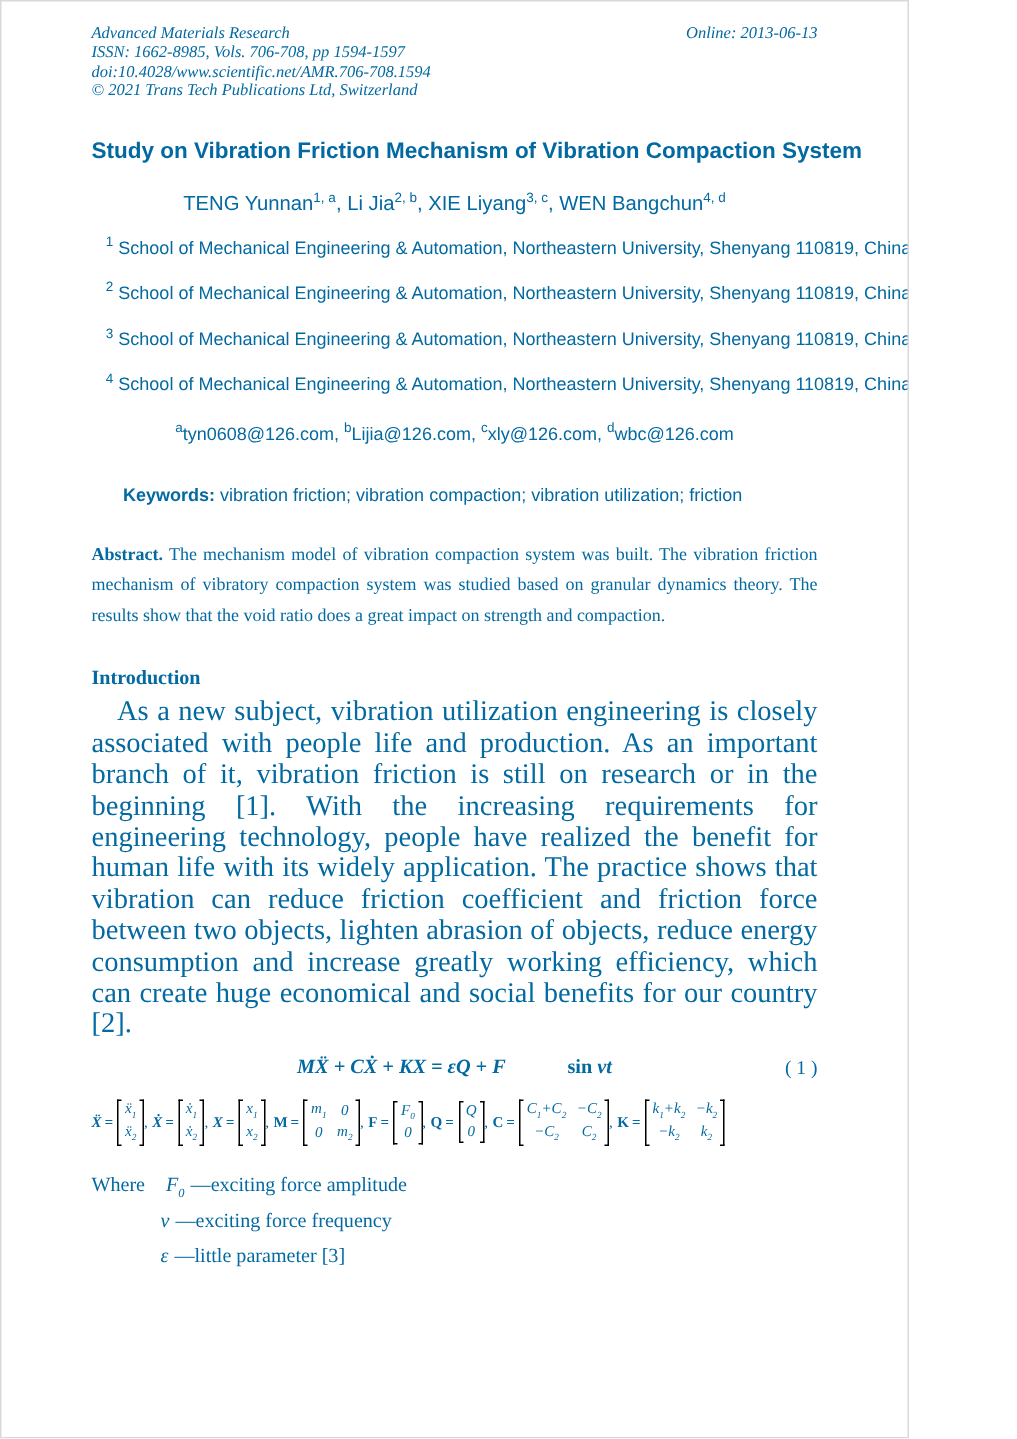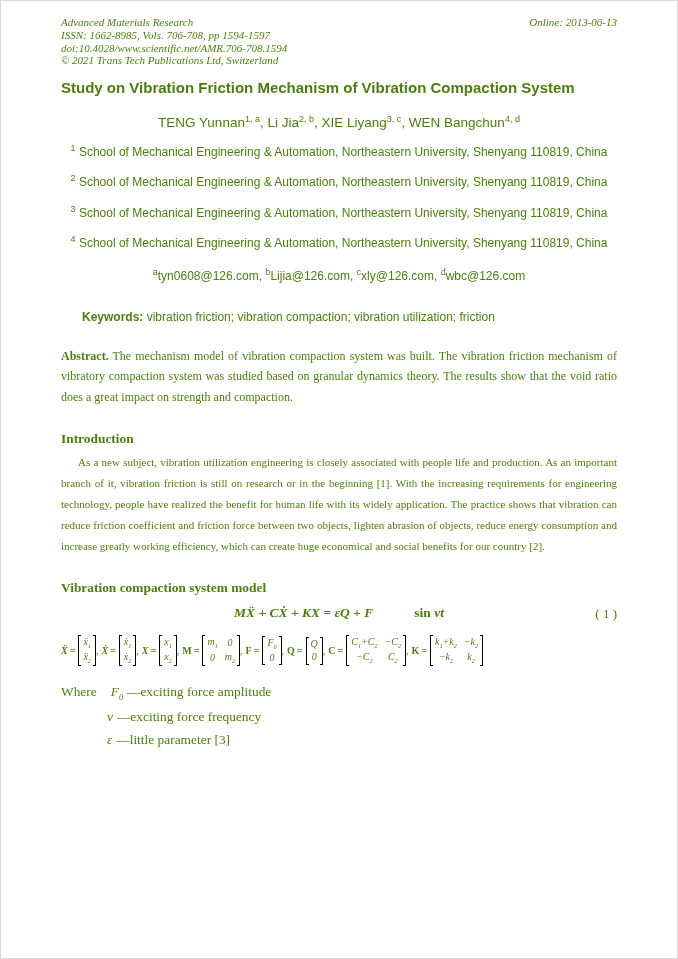--- a/index.html
+++ b/index.html
@@ -1,45 +1,45 @@
 <!DOCTYPE html>
 <html><head>
 <meta charset="utf-8">
 <style>
   * { margin: 0; padding: 0; box-sizing: border-box; }
   html, body { background: #ffffff; }
   .page {
-    width: 678px; height: 959px; background: #ffffff; color: #4d7c0f;
+    width: 606px; height: 959px; background: #ffffff; color: #0369a1;
     border: 1px solid #d9d9d9;
     padding: 15px 60px 0 60px;
     font-family: "Liberation Serif", serif;
     overflow: hidden; position: relative;
   }
   
   .hdr { display: flex; justify-content: space-between; align-items: flex-start;
          font-style: italic; font-size: 11px; line-height: 12.8px; }
   .hdr-right { white-space: nowrap; }
   
   .title { font-family: "Liberation Sans", sans-serif; font-size: 15px; font-weight: 700;
-           text-align: left; margin-top: 12px; white-space: nowrap; }
+           text-align: left; margin-top: 25px; white-space: nowrap; }
   .authors { font-family: "Liberation Sans", sans-serif; font-size: 13.5px;
              text-align: center; margin-top: 17px; }
   .authors sup, .affil sup, .emails sup { font-size: 9px; }
   .affil { font-family: "Liberation Sans", sans-serif; font-size: 12px; line-height: 16.5px;
            text-align: center; width: 556px; margin: 10px auto 0 auto; }
   .emails { font-family: "Liberation Sans", sans-serif; font-size: 12px;
             text-align: center; margin-top: 15px; }
   
   .keywords { font-family: "Liberation Sans", sans-serif; font-size: 12px; margin-top: 27px; }
   .kw-label { font-weight: 700; padding-left: 21px; }
   .abstract { font-size: 12px; line-height: 20.6px; text-align: justify; margin-top: 22px; }
   .abs-label { font-weight: 700; }
   
   .sec-heading { font-size: 13.4px; font-weight: 700; margin-top: 24px; }
-  .para { font-size: 11px; line-height: 20.8px; text-align: justify; margin-top: 5px; }
+  .para { font-size: 19px; line-height: 20.8px; text-align: justify; margin-top: 5px; }
   .para.indent { text-indent: 17px; }
   .para.lead { text-indent: 14px; margin-top: 11px; text-align: left; }
   
   .eq-row { position: relative; text-align: center; margin-top: 9px; font-size: 13.5px; }
   .eq-var { font-weight: 700; font-style: italic; }
   .eq-fn  { font-weight: 700; margin-left: 38px; }
   .eq-num { position: absolute; right: 0; top: 1px; font-size: 13px; }
   .and-label { font-size: 13.4px; margin-top: 15px; }
   
   .matrix-row { display: flex; align-items: center; margin-top: 14px;
@@ -98,21 +98,20 @@
     <span class="kw-label">Keywords:</span><span> vibration friction; vibration compaction; vibration utilization; friction</span>
   </div>
 
   <p class="abstract">
     <span class="abs-label">Abstract.</span><span> The mechanism model of vibration compaction system was built. The vibration friction mechanism of vibratory compaction system was studied based on granular dynamics theory. The results show that the void ratio does a great impact on strength and compaction.</span>
   </p>
 
   <h2 class="sec-heading">Introduction</h2>
   <p class="para indent">As a new subject, vibration utilization engineering is closely associated with people life and production. As an important branch of it, vibration friction is still on research or in the beginning [1]. With the increasing requirements for engineering technology, people have realized the benefit for human life with its widely application. The practice shows that vibration can reduce friction coefficient and friction force between two objects, lighten abrasion of objects, reduce energy consumption and increase greatly working efficiency, which can create huge economical and social benefits for our country [2].</p>
 
-  <h2 class="sec-heading">Vibration compaction system model</h2>
 
   <div class="eq-row">
     <span class="eq-main"><span class="eq-var">MẌ + CẊ + KX = εQ + F </span><span class="eq-fn">sin</span><span class="eq-var"> νt</span></span>
     <span class="eq-num">( 1 )</span>
   </div>
 
 
   <div class="matrix-row" id="matrix-row">
       <span class="matrix-item">
         <span class="mat-label italic">Ẍ = </span>

